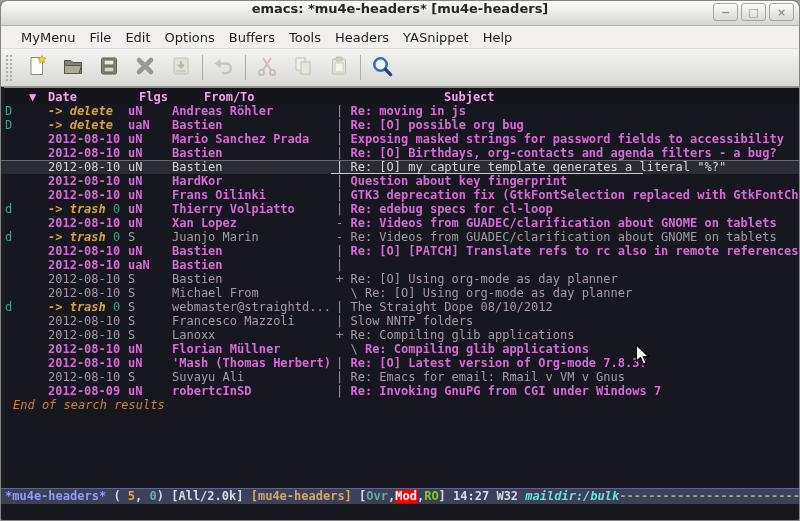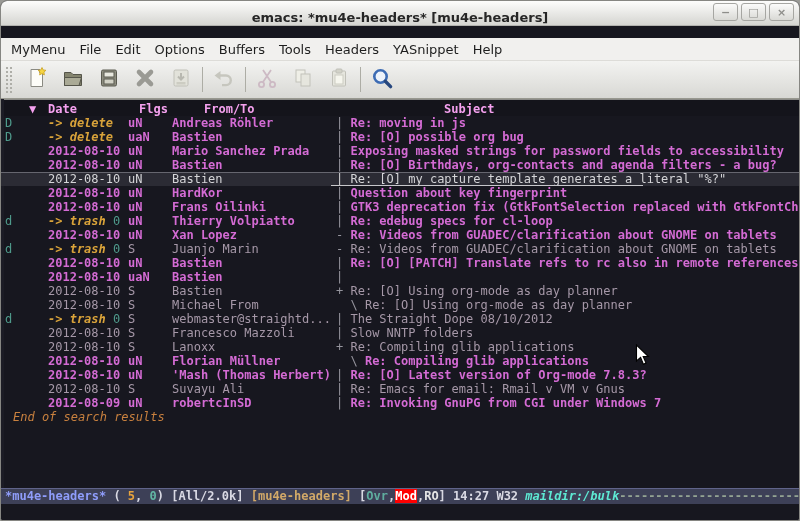--- a/index.html
+++ b/index.html
@@ -15,37 +15,37 @@
     border-radius:7px 7px 3px 3px;
     overflow:hidden;
     background:#17171f;
     display:flex; flex-direction:column;
   }
   
   .titlebar {
     height:24px; flex:0 0 24px; position:relative;
     background:linear-gradient(#fdfdfc,#d5d5d1);
     border-bottom:1px solid #b2b2ae;
-    display:flex; align-items:flex-end; justify-content:center;
+    display:flex; align-items:flex-start; justify-content:center;
   }
   .title-text { font-size:13px; font-weight:bold; color:#262626; }
   .win-controls { position:absolute; right:5px; top:2px; display:flex; gap:3px; }
   .win-btn {
     width:25px; height:18px; box-sizing:border-box;
     border:1px solid #a6a6a2; border-radius:3px;
     background:linear-gradient(#fbfbfa,#d9d9d5);
     color:#8e8e8a; font-weight:bold; font-size:11px;
     display:flex; align-items:center; justify-content:center;
     line-height:1;
   }
   
   .menubar {
     height:22px; flex:0 0 22px;
     background:#f1f0ee; border-bottom:1px solid #dddcd8;
-    display:flex; align-items:center; padding-left:3px;margin-top:12px;
+    display:flex; align-items:center; padding-left:13px;
   }
   .menu-item { padding:0 7px; font-size:13px; color:#1e1e1e; }
   
   .toolbar {
     height:37px; flex:0 0 37px;
     background:linear-gradient(#f3f3f1,#d8d8d4);
     border-bottom:1px solid #98988f;
     display:flex; align-items:center; padding-left:3px;
   }
   .grip {
@@ -108,21 +108,21 @@
     font-size:12px; font-weight:bold; line-height:15px;
     color:#d9d9e3; white-space:pre; overflow:hidden;
     padding-left:4px;
   }
   .ml-buffer { color:#8f9dfb; }
   .ml-line { color:#e8a33d; }
   .ml-col { color:#62b5a4; }
   .ml-mode { color:#d2a968; }
   .ml-ovr { color:#5fae9f; }
   .ml-mod { color:#ffffff; background:#fe0000; }
-  .ml-ro { color:#e5e5e5; }
+  .ml-ro { color:#84cc16; }
   .ml-maildir { color:#5eead4;font-style:italic; }
   .ml-fill { color:#93a393; }
   .echo-area { flex:0 0 16px; background:#17171f; }
   
   .mouse-cursor { position:absolute; left:635px; top:344px; z-index:50; }
 </style>
 </head>
 <body>
 
 <div class="window">

